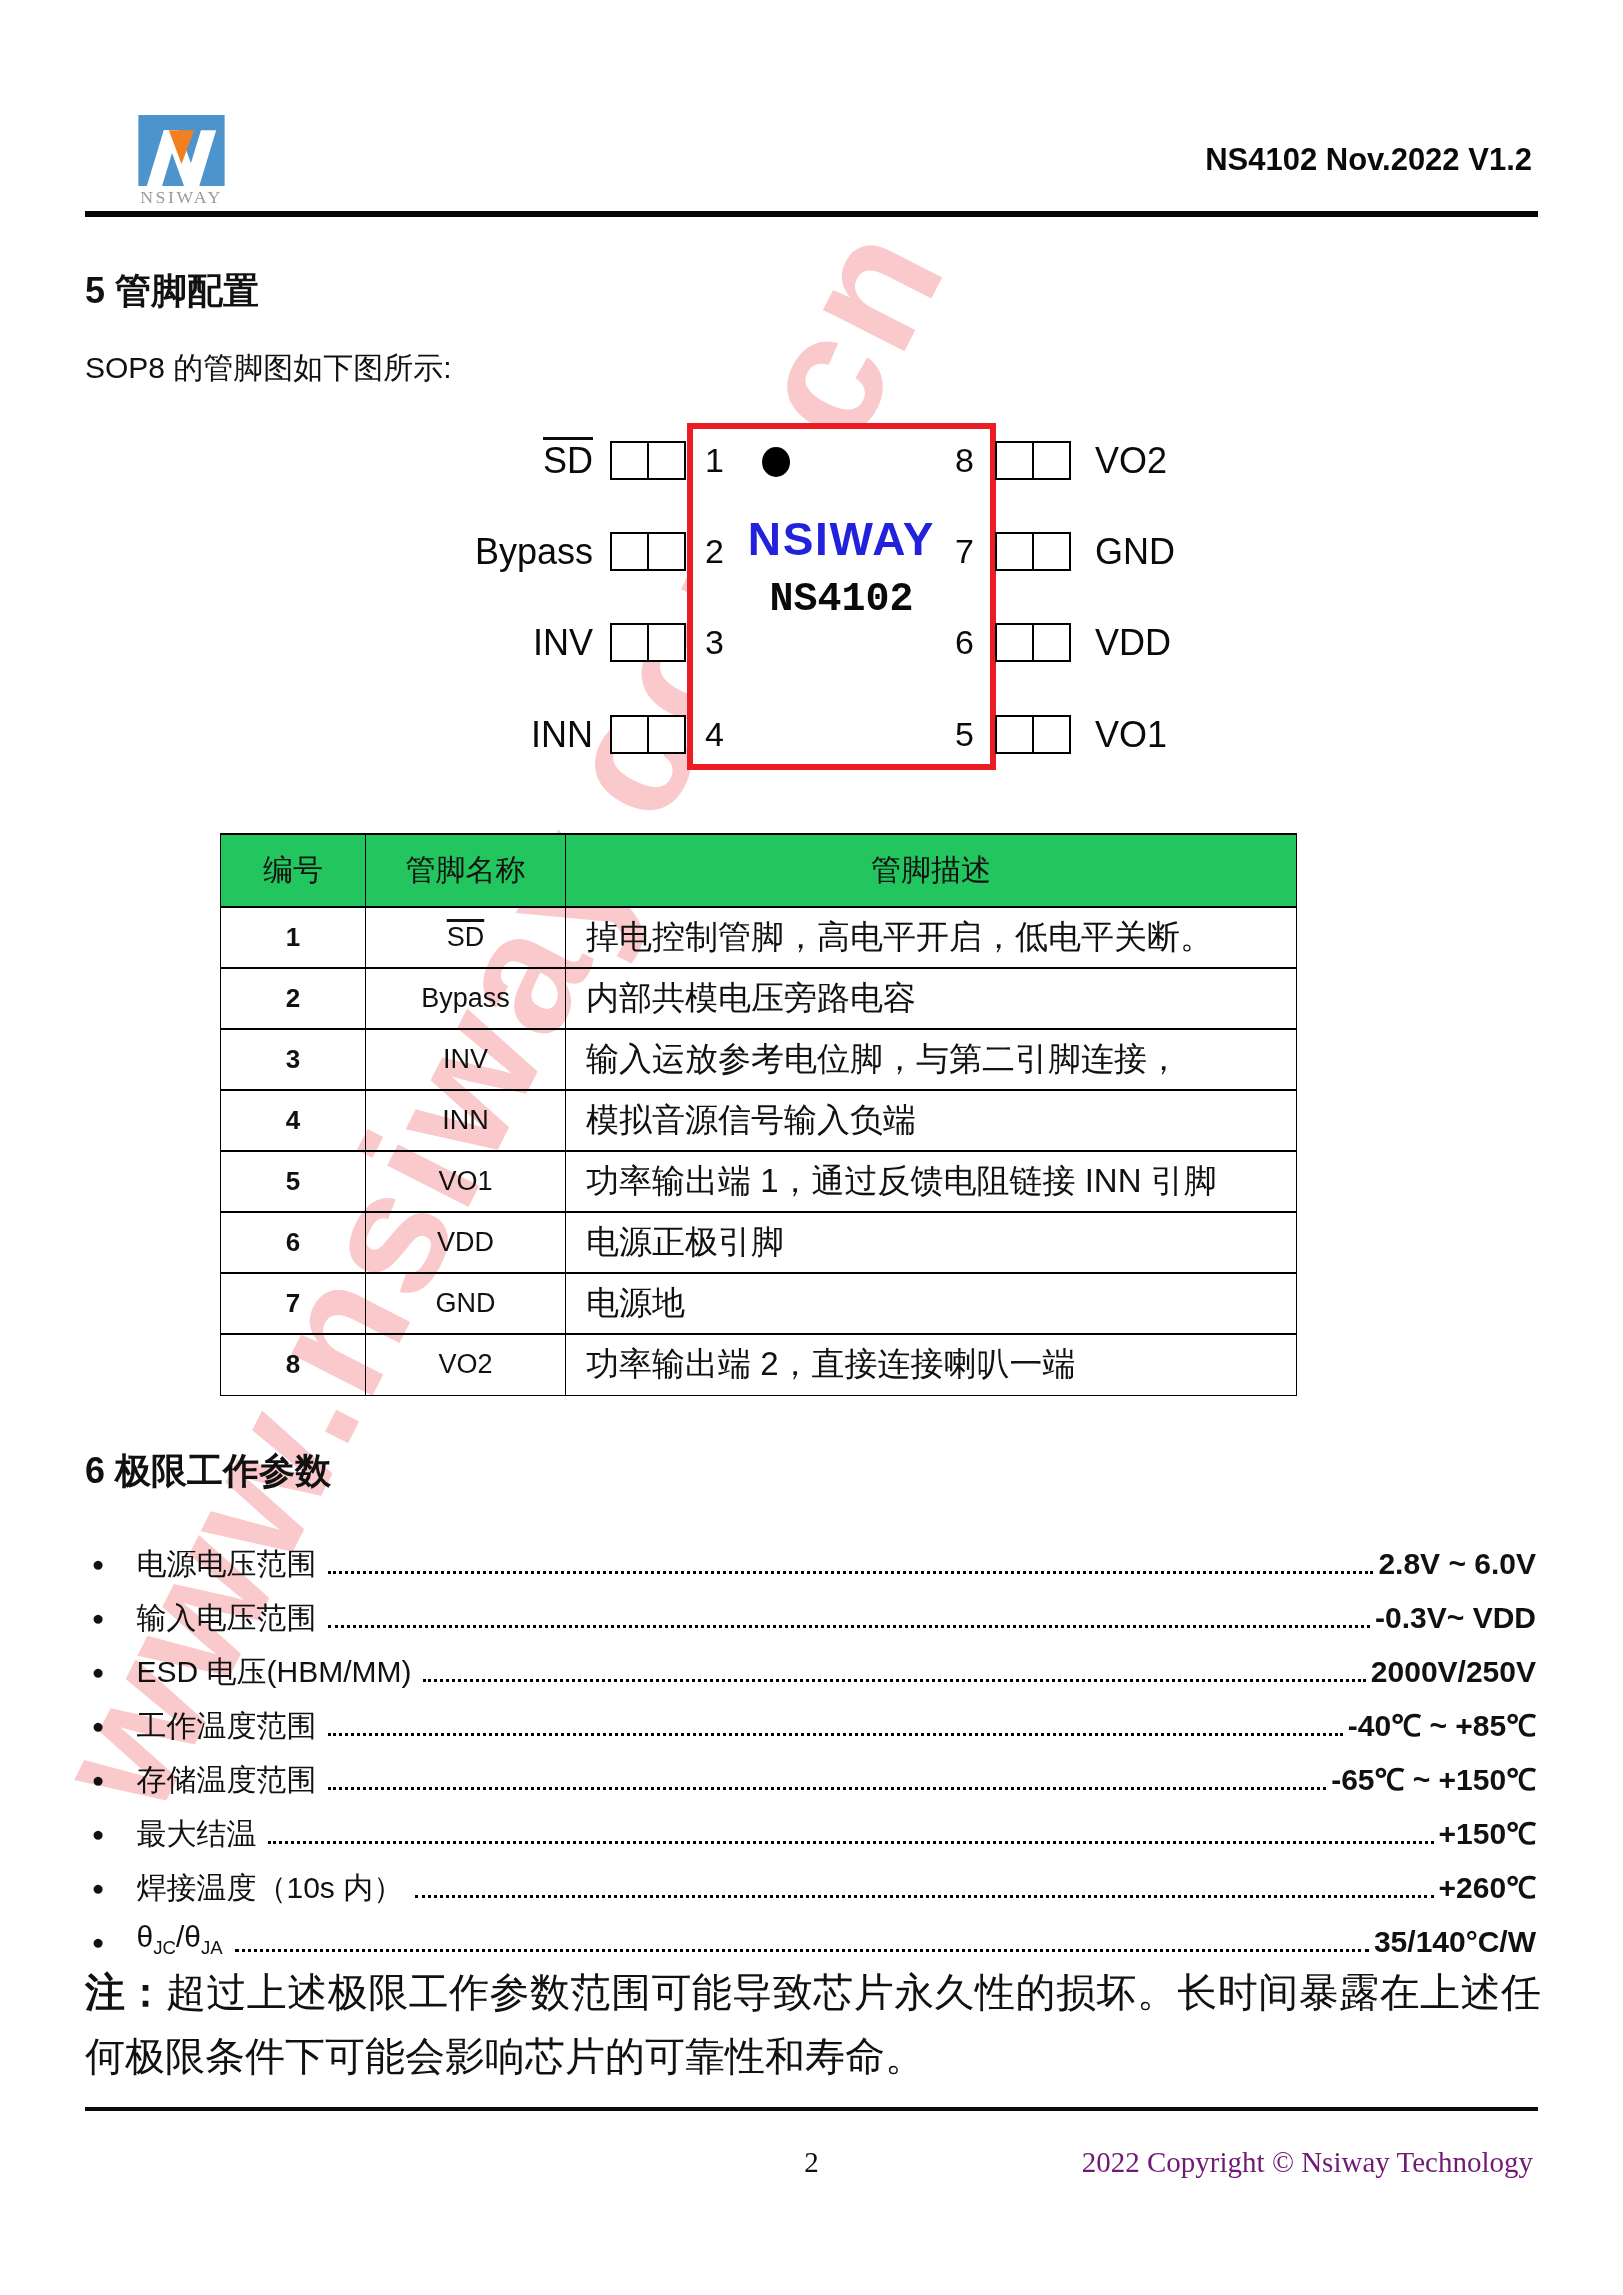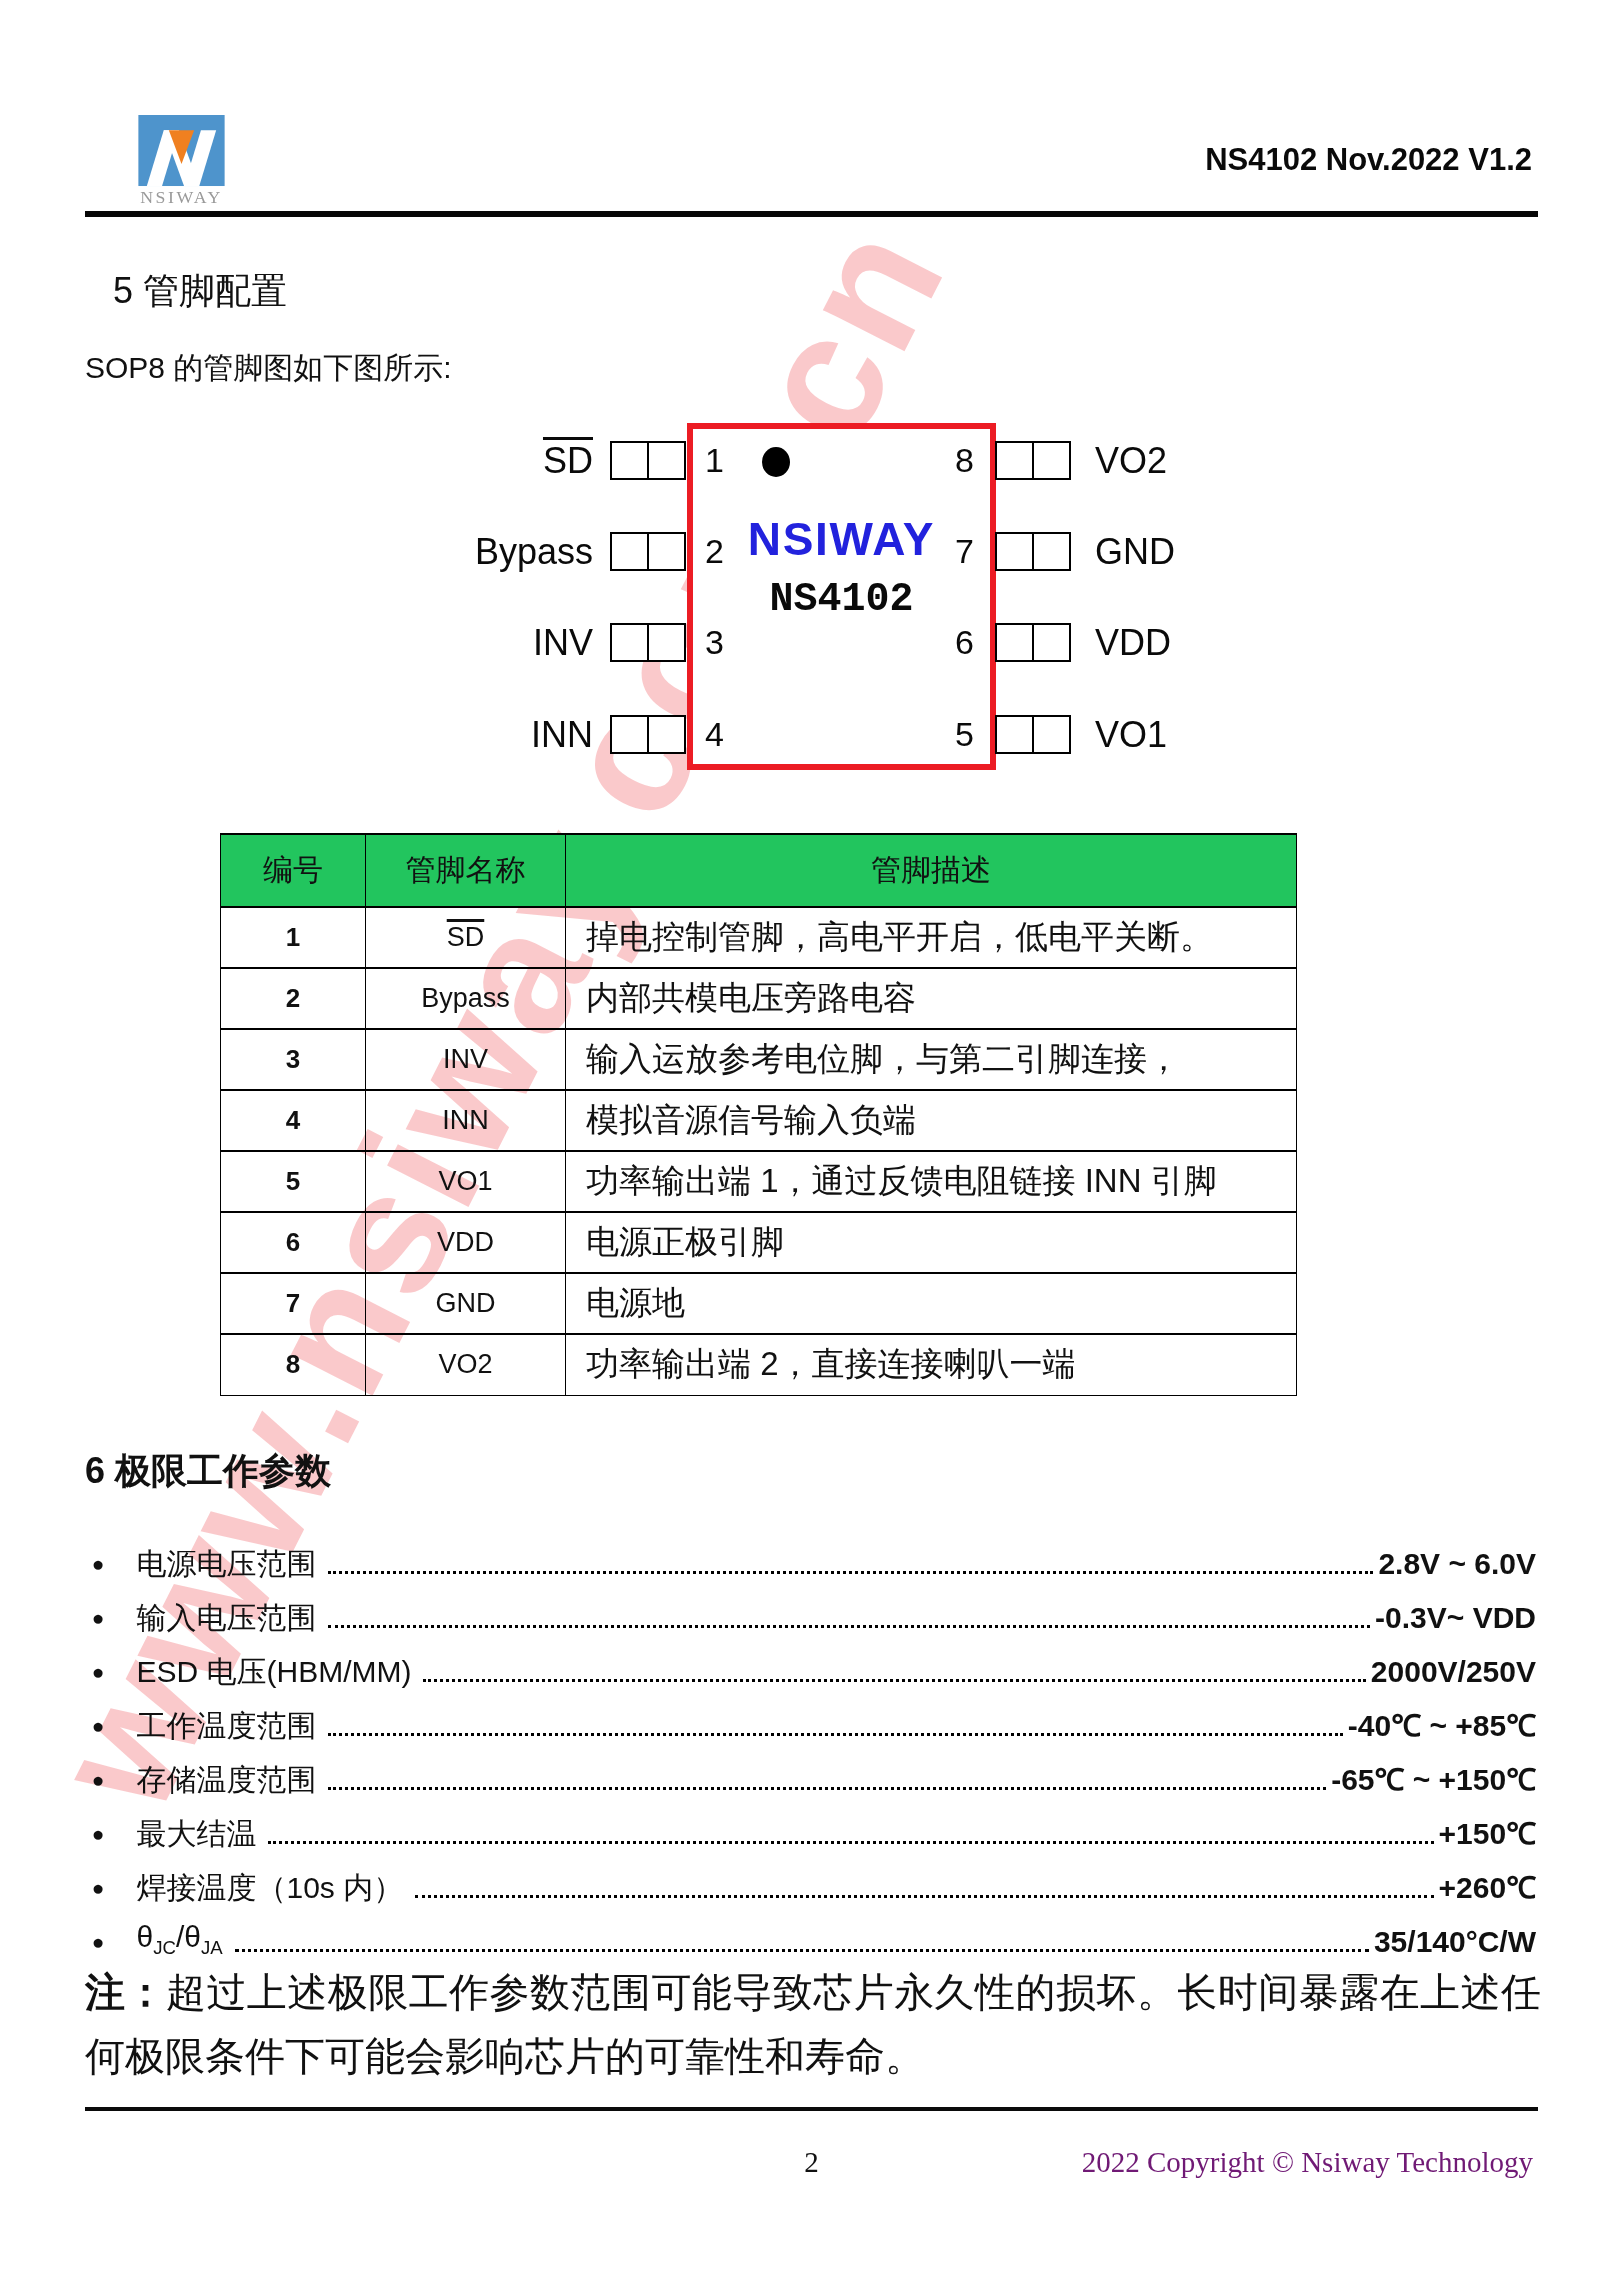--- a/index.html
+++ b/index.html
@@ -12,21 +12,21 @@
     transform:translate(-50%,-50%) rotate(-63deg);}
   .content{position:absolute;inset:0;z-index:1;}
   
   .logo{position:absolute;left:135px;top:115px;width:93px;height:93px;}
   .company{position:absolute;left:271px;top:120px;}
   .company .cn{font-size:38px;font-weight:bold;color:#00A0E0;letter-spacing:2.5px;line-height:1.1;}
   .company .en{font-size:23px;font-weight:bold;color:#00A0E0;margin-top:6.8px;letter-spacing:0px;}
   .docref{position:absolute;right:91px;top:142px;font-size:31px;font-weight:bold;color:#0a0a0a;}
   .hrule-top{position:absolute;left:85px;right:85px;top:211px;height:6px;background:#060606;}
   
-  .sec5-title{position:absolute;left:85px;top:267px;font-size:36px;font-weight:normal;margin-left:28px;}
+  .sec5-title{position:absolute;left:85px;top:267px;font-size:36px;font-weight:bold;}
   .sec5-intro{position:absolute;left:85px;top:348px;font-size:30px;}
   .sec6-title{position:absolute;left:85px;top:1447px;font-size:36px;font-weight:bold;}
   
   .diagram{position:absolute;left:0;top:389px;width:1623px;height:414px;}
   .chip{position:absolute;left:687px;top:34px;width:309px;height:347px;
         border:6.8px solid #EC1C24;box-sizing:border-box;background:#fff;}
   .chip-brand{position:absolute;left:687px;top:123px;width:309px;text-align:center;
         font-size:46px;font-weight:bold;color:#2222DD;letter-spacing:1.7px;}
   .chip-model{position:absolute;left:687px;top:188px;width:309px;text-align:center;
         font-size:40px;font-weight:bold;color:#0a0a0a;font-family:Liberation Mono, monospace;}

